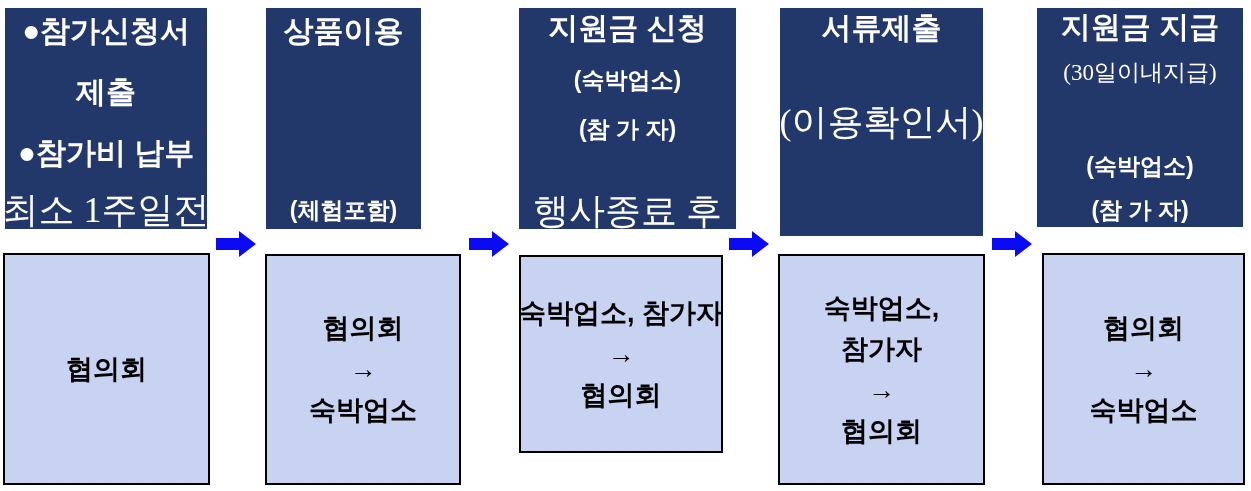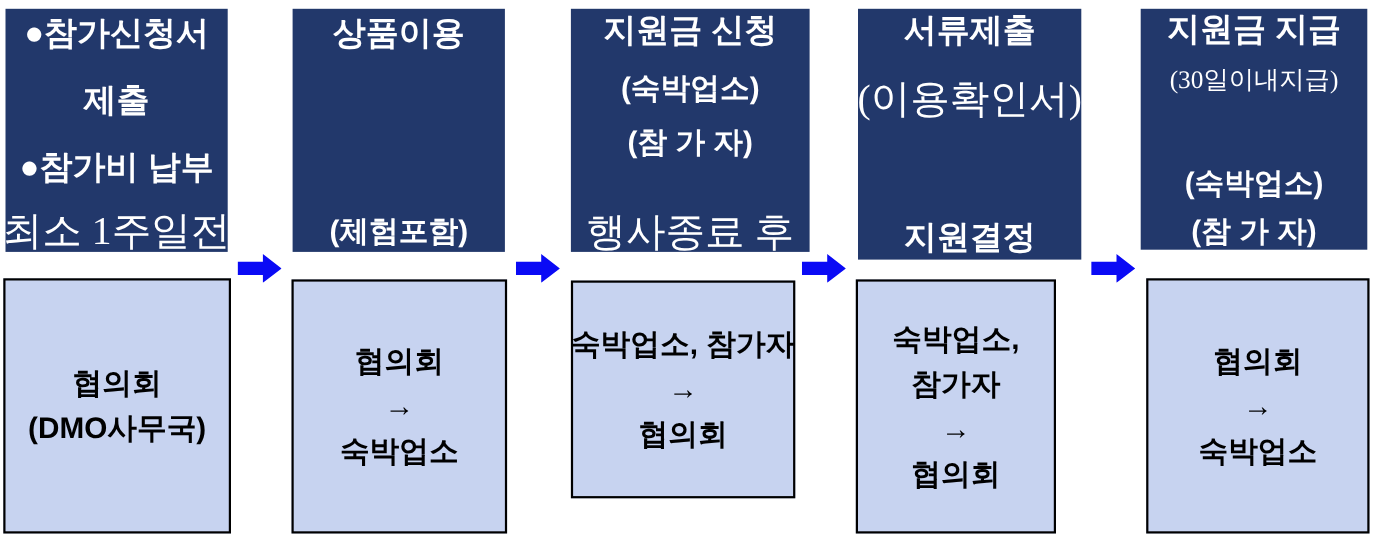--- a/index.html
+++ b/index.html
@@ -17,82 +17,80 @@
     display:flex;flex-direction:column;justify-content:space-between;align-items:center;
     text-align:center;box-sizing:border-box;
   }
   .botbox{
     position:absolute;background:var(--light);color:#000000;
     border:2px solid #000000;box-sizing:border-box;
     display:flex;flex-direction:column;justify-content:center;align-items:center;
     text-align:center;
   }
   .t-main{font-size:30px;font-weight:700;line-height:45px;white-space:nowrap;}
-  .t-sub{font-size:27px;font-weight:700;line-height:37px;white-space:nowrap;}
+  .t-sub{font-size:23px;font-weight:700;line-height:37px;white-space:nowrap;}
   .t-serif{font-family:"Liberation Serif", serif;font-weight:400;font-size:36px;line-height:38px;white-space:nowrap;}
   .b-line{font-size:27px;font-weight:700;line-height:41px;white-space:nowrap;}
   .spacer{flex:0 0 auto;}
   .flow-arrow{position:absolute;width:40px;height:26px;}
 </style>
 </head>
 <body>
 
 <div class="topbox" style="left:5px;top:8px;width:202px;height:221px">
   <div class="t-main">●참가신청서</div>
   <div class="t-main">제출</div>
   <div class="t-main">●참가비 납부</div>
   <div class="t-serif">최소 1주일전</div>
 </div>
 
-<div class="topbox" style="left:266px;top:8px;width:193px;height:221px">
+<div class="topbox" style="left:266px;top:8px;width:155px;height:221px">
   <div class="t-main">상품이용</div>
   <div class="t-sub">(체험포함)</div>
 </div>
 
 <div class="topbox" style="left:519px;top:8px;width:217px;height:221px">
   <div class="t-main" style="line-height:40px">지원금 신청</div>
   <div class="t-sub" style="line-height:34px">(숙박업소)</div>
   <div class="t-sub" style="line-height:34px">(참 가 자)</div>
   <div class="spacer" style="height:18px"></div>
   <div class="t-serif" style="line-height:35px">행사종료 후</div>
 </div>
 
 <div class="topbox" style="left:780px;top:8px;width:203px;height:228px">
   <div class="t-main" style="line-height:40px">서류제출</div>
   <div class="t-serif" style="line-height:36px">(이용확인서)</div>
   <div class="spacer" style="height:40px"></div>
-  <div class="t-main" style="line-height:40px">지원결정</div>
 </div>
 
 <div class="topbox" style="left:1037px;top:8px;width:206px;height:219px">
   <div class="t-main" style="line-height:38px">지원금 지급</div>
   <div class="t-serif" style="line-height:34px;font-size:23px">(30일이내지급)</div>
   <div class="spacer" style="height:38px"></div>
   <div class="t-sub" style="line-height:34px">(숙박업소)</div>
   <div class="t-sub" style="line-height:34px">(참 가 자)</div>
 </div>
 
 <div class="botbox" style="left:3px;top:253px;width:207px;height:232px">
   <div class="b-line">협의회</div>
-  <div class="b-line">(DMO사무국)</div>
 </div>
 
 <div class="botbox" style="left:265px;top:254px;width:196px;height:231px">
   <div class="b-line">협의회</div>
   <div class="b-line">→</div>
   <div class="b-line">숙박업소</div>
 </div>
 
 <div class="botbox" style="left:519px;top:255px;width:204px;height:198px">
   <div class="b-line">숙박업소, 참가자</div>
   <div class="b-line">→</div>
   <div class="b-line">협의회</div>
 </div>
 
-<div class="botbox" style="left:778px;top:254px;width:182px;height:231px">
+<div class="botbox" style="left:778px;top:254px;width:207px;height:231px">
   <div class="b-line">숙박업소,</div>
   <div class="b-line">참가자</div>
   <div class="b-line">→</div>
   <div class="b-line">협의회</div>
 </div>
 
 <div class="botbox" style="left:1042px;top:253px;width:203px;height:232px">
   <div class="b-line">협의회</div>
   <div class="b-line">→</div>
   <div class="b-line">숙박업소</div>

